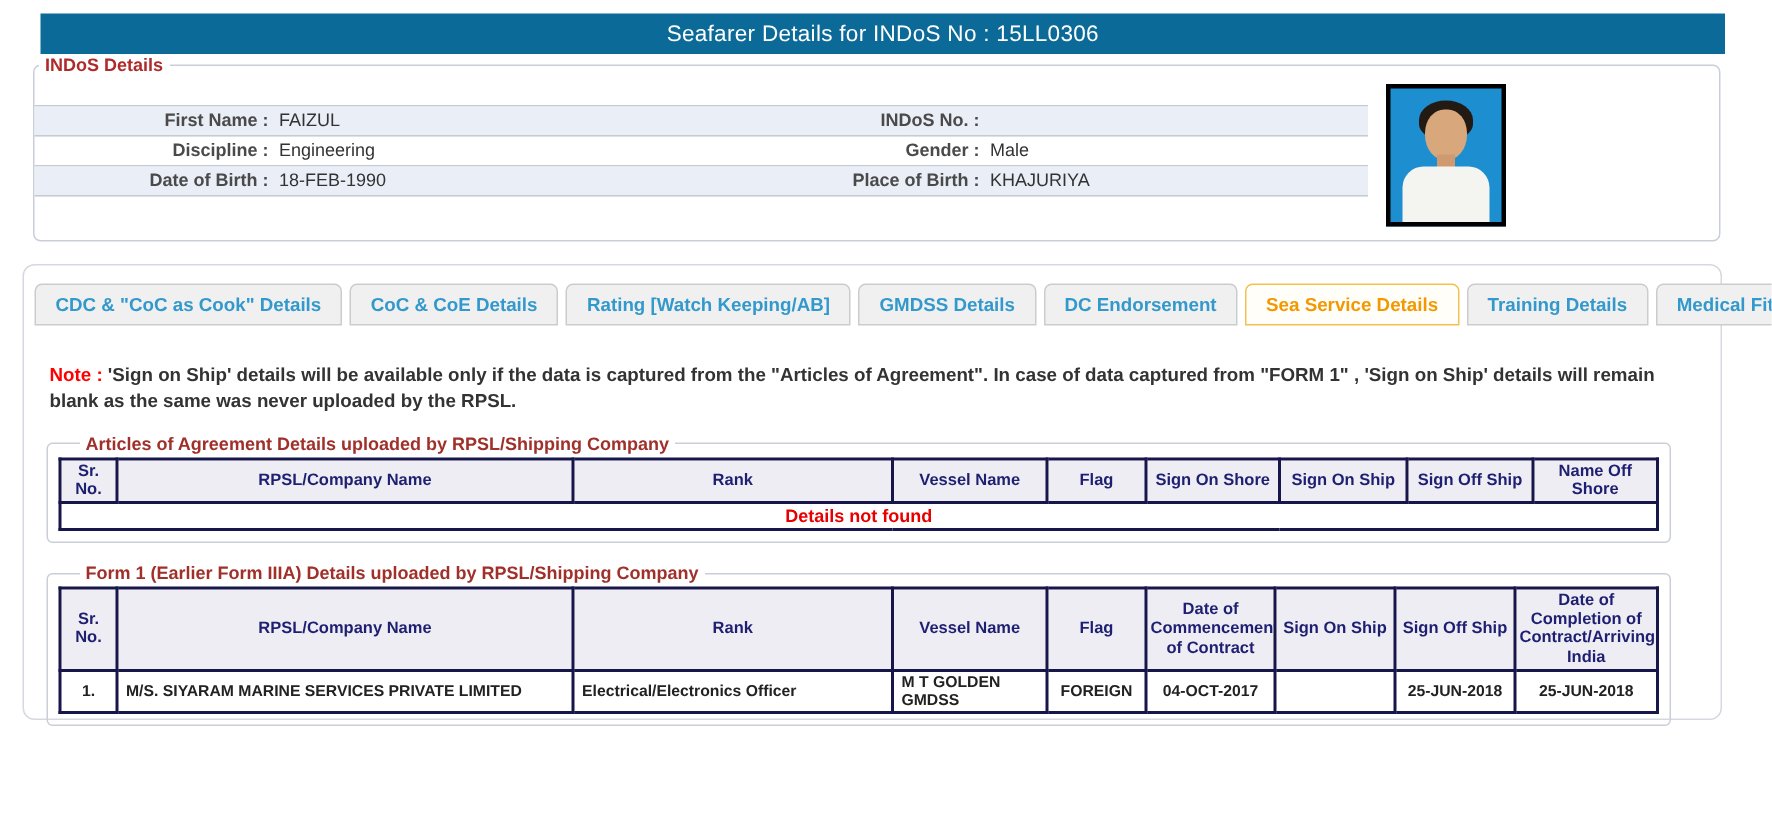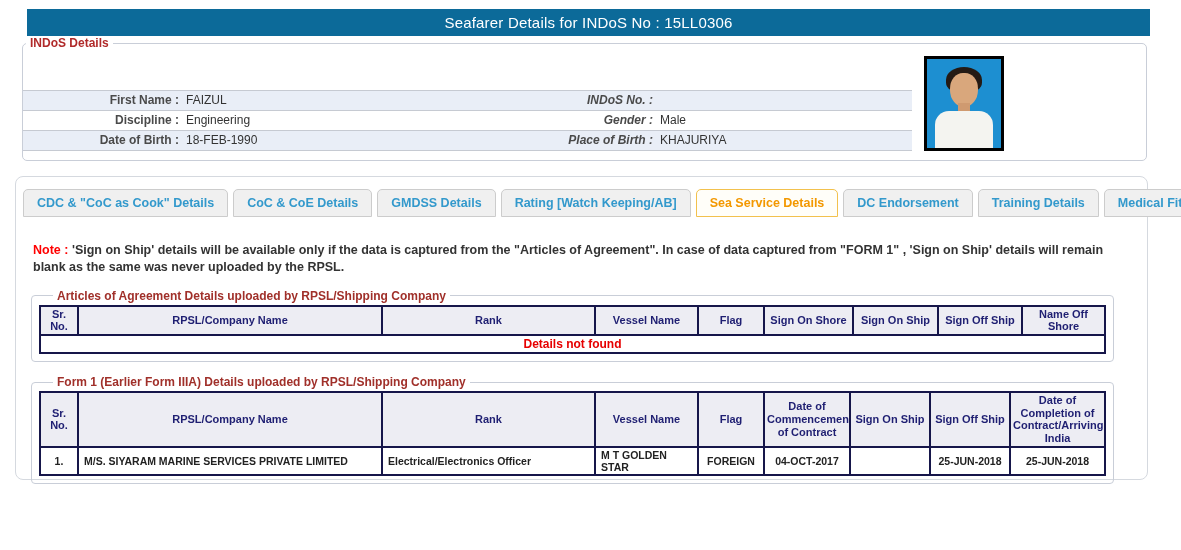--- a/index.html
+++ b/index.html
@@ -19,31 +19,31 @@
     letter-spacing:.2px;
   }
 
   
   fieldset { border:1px solid #c9ced8; border-radius:5px; }
   fieldset legend { font-size:12px; font-weight:bold; padding:0 4px; }
 
   .indos-fieldset { margin:0 34px 0 22px; padding:0 0 9px 0; }
   .indos-fieldset legend { color:#b02a2a; margin-left:3px; }
 
-  .detail-flex { display:flex; align-items:flex-end; }
+  .detail-flex { display:flex; align-items:center; }
   .detail-rows { width:889px; border-top:1px solid #c6cad2; }
   .drow {
     display:flex; height:20px; line-height:19px;
     font-size:12px; border-bottom:1px solid #c6cad2;
   }
   .drow.striped { background:#e9eef7; }
   .dlabel { font-weight:bold; color:#4a4a4a; text-align:right; padding-right:7px; white-space:nowrap; }
   .dl1 { width:163px; }
   .dv1 { width:372px; color:#333; }
-  .dl2 { width:102px;font-style:italic; }
+  .dl2 { width:102px; }
   .dv2 { flex:1; color:#333; }
 
   
   .photo {
     width:80px; height:95px; border:3px solid #000;
     margin-left:12px; margin-top:6px;
     background:#1d8fd1; position:relative; overflow:hidden; flex:none;
   }
   .photo .hair  { position:absolute; left:19px; top:8px;  width:36px; height:26px; background:#241a14; border-radius:50% 50% 40% 40%; }
   .photo .face  { position:absolute; left:23px; top:14px; width:28px; height:34px; background:#d9a77c; border-radius:46% 46% 50% 50%; }
@@ -126,24 +126,24 @@
       <div class="shirt"></div>
     </div>
   </div>
 </fieldset>
 
 <div class="tab-panel">
 
   <div class="tabs">
     <div class="tab">CDC &amp; "CoC as Cook" Details</div>
     <div class="tab">CoC &amp; CoE Details</div>
+    <div class="tab">Rating [Watch Keeping/AB]</div>
     <div class="tab">GMDSS Details</div>
-    <div class="tab">Rating [Watch Keeping/AB]</div>
+    <div class="tab">DC Endorsement</div>
     <div class="tab active">Sea Service Details</div>
-    <div class="tab">DC Endorsement</div>
     <div class="tab">Training Details</div>
     <div class="tab">Medical Fitness Certificate</div>
   </div>
 
   <div class="note">
     <span class="prefix">Note :</span>
     <span>'Sign on Ship' details will be available only if the data is captured from the "Articles of Agreement". In case of data captured from "FORM 1" , 'Sign on Ship' details will remain blank as the same was never uploaded by the RPSL.</span>
   </div>
 
   <fieldset class="tbl-fieldset">
@@ -206,21 +206,21 @@
           <th>Sign On Ship</th>
           <th>Sign Off Ship</th>
           <th>Date of Completion of Contract/Arriving India</th>
         </tr>
       </thead>
       <tbody>
         <tr>
           <td class="c">1.</td>
           <td class="l">M/S. SIYARAM MARINE SERVICES PRIVATE LIMITED</td>
           <td class="l">Electrical/Electronics Officer</td>
-          <td class="l">M T GOLDEN STAR</td>
+          <td class="l">M T GOLDEN GMDSS</td>
           <td class="c">FOREIGN</td>
           <td class="c">04-OCT-2017</td>
           <td class="c"></td>
           <td class="c">25-JUN-2018</td>
           <td class="c">25-JUN-2018</td>
         </tr>
       </tbody>
     </table>
   </fieldset>
 

